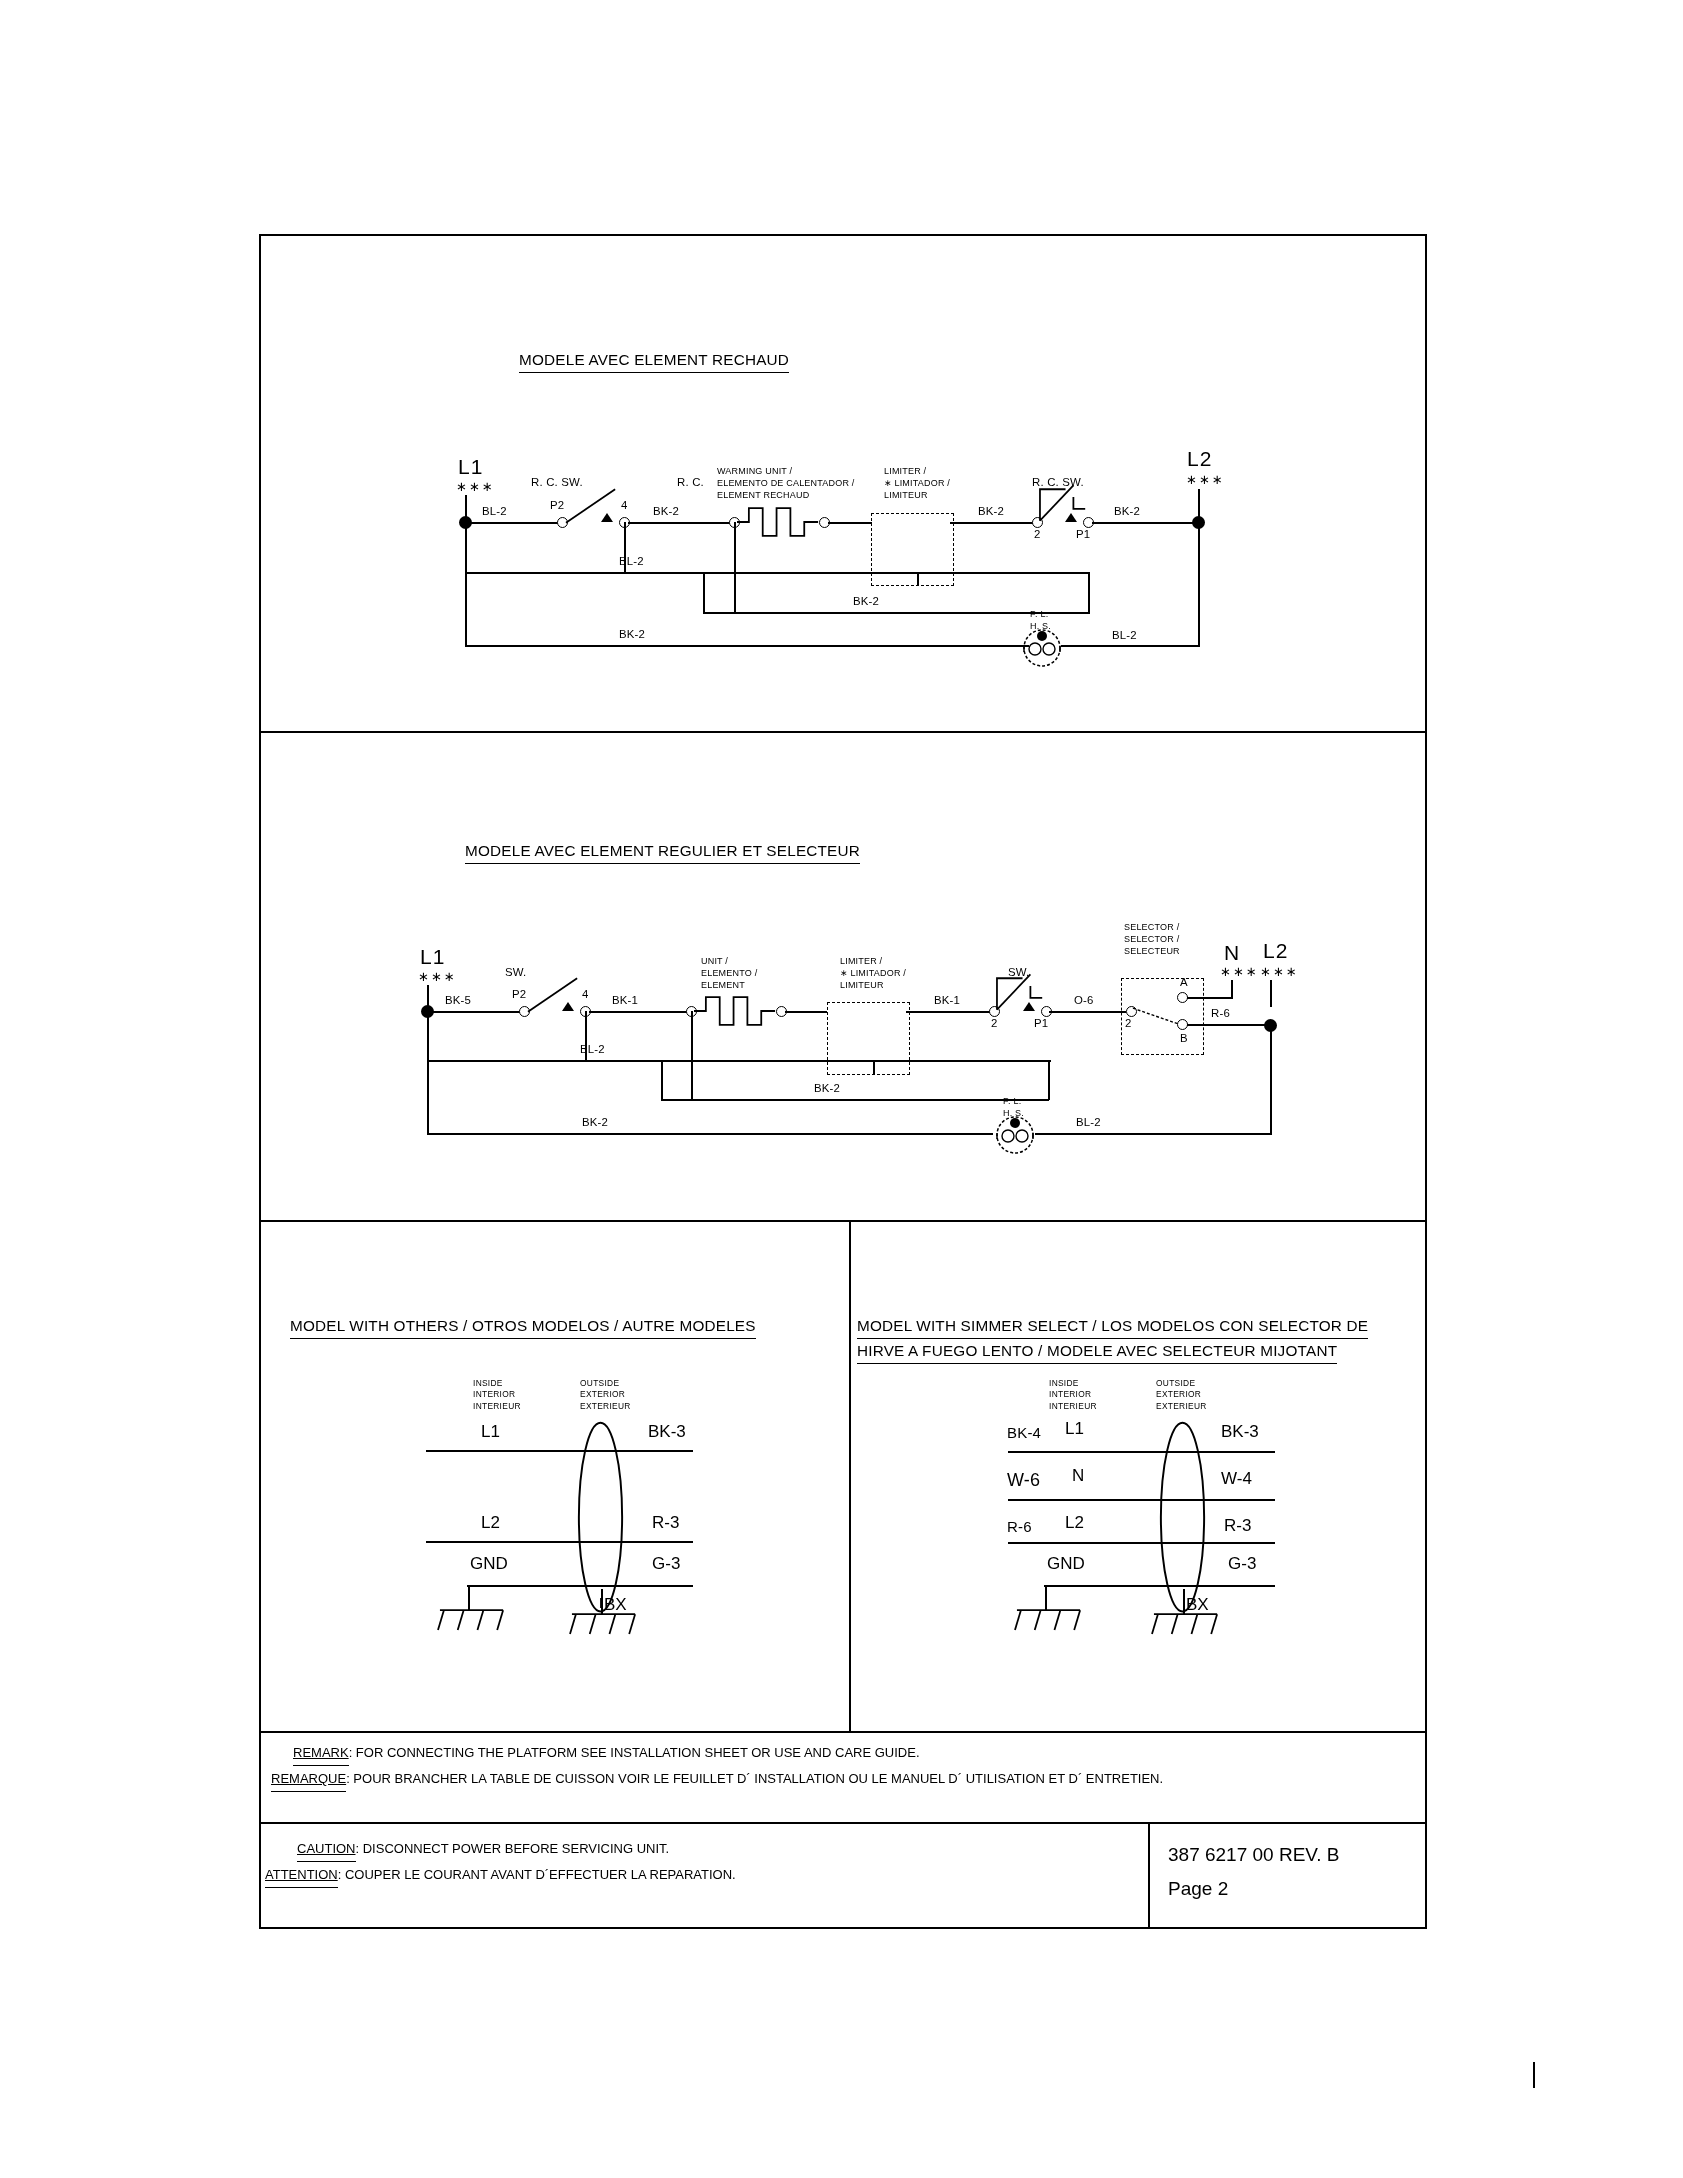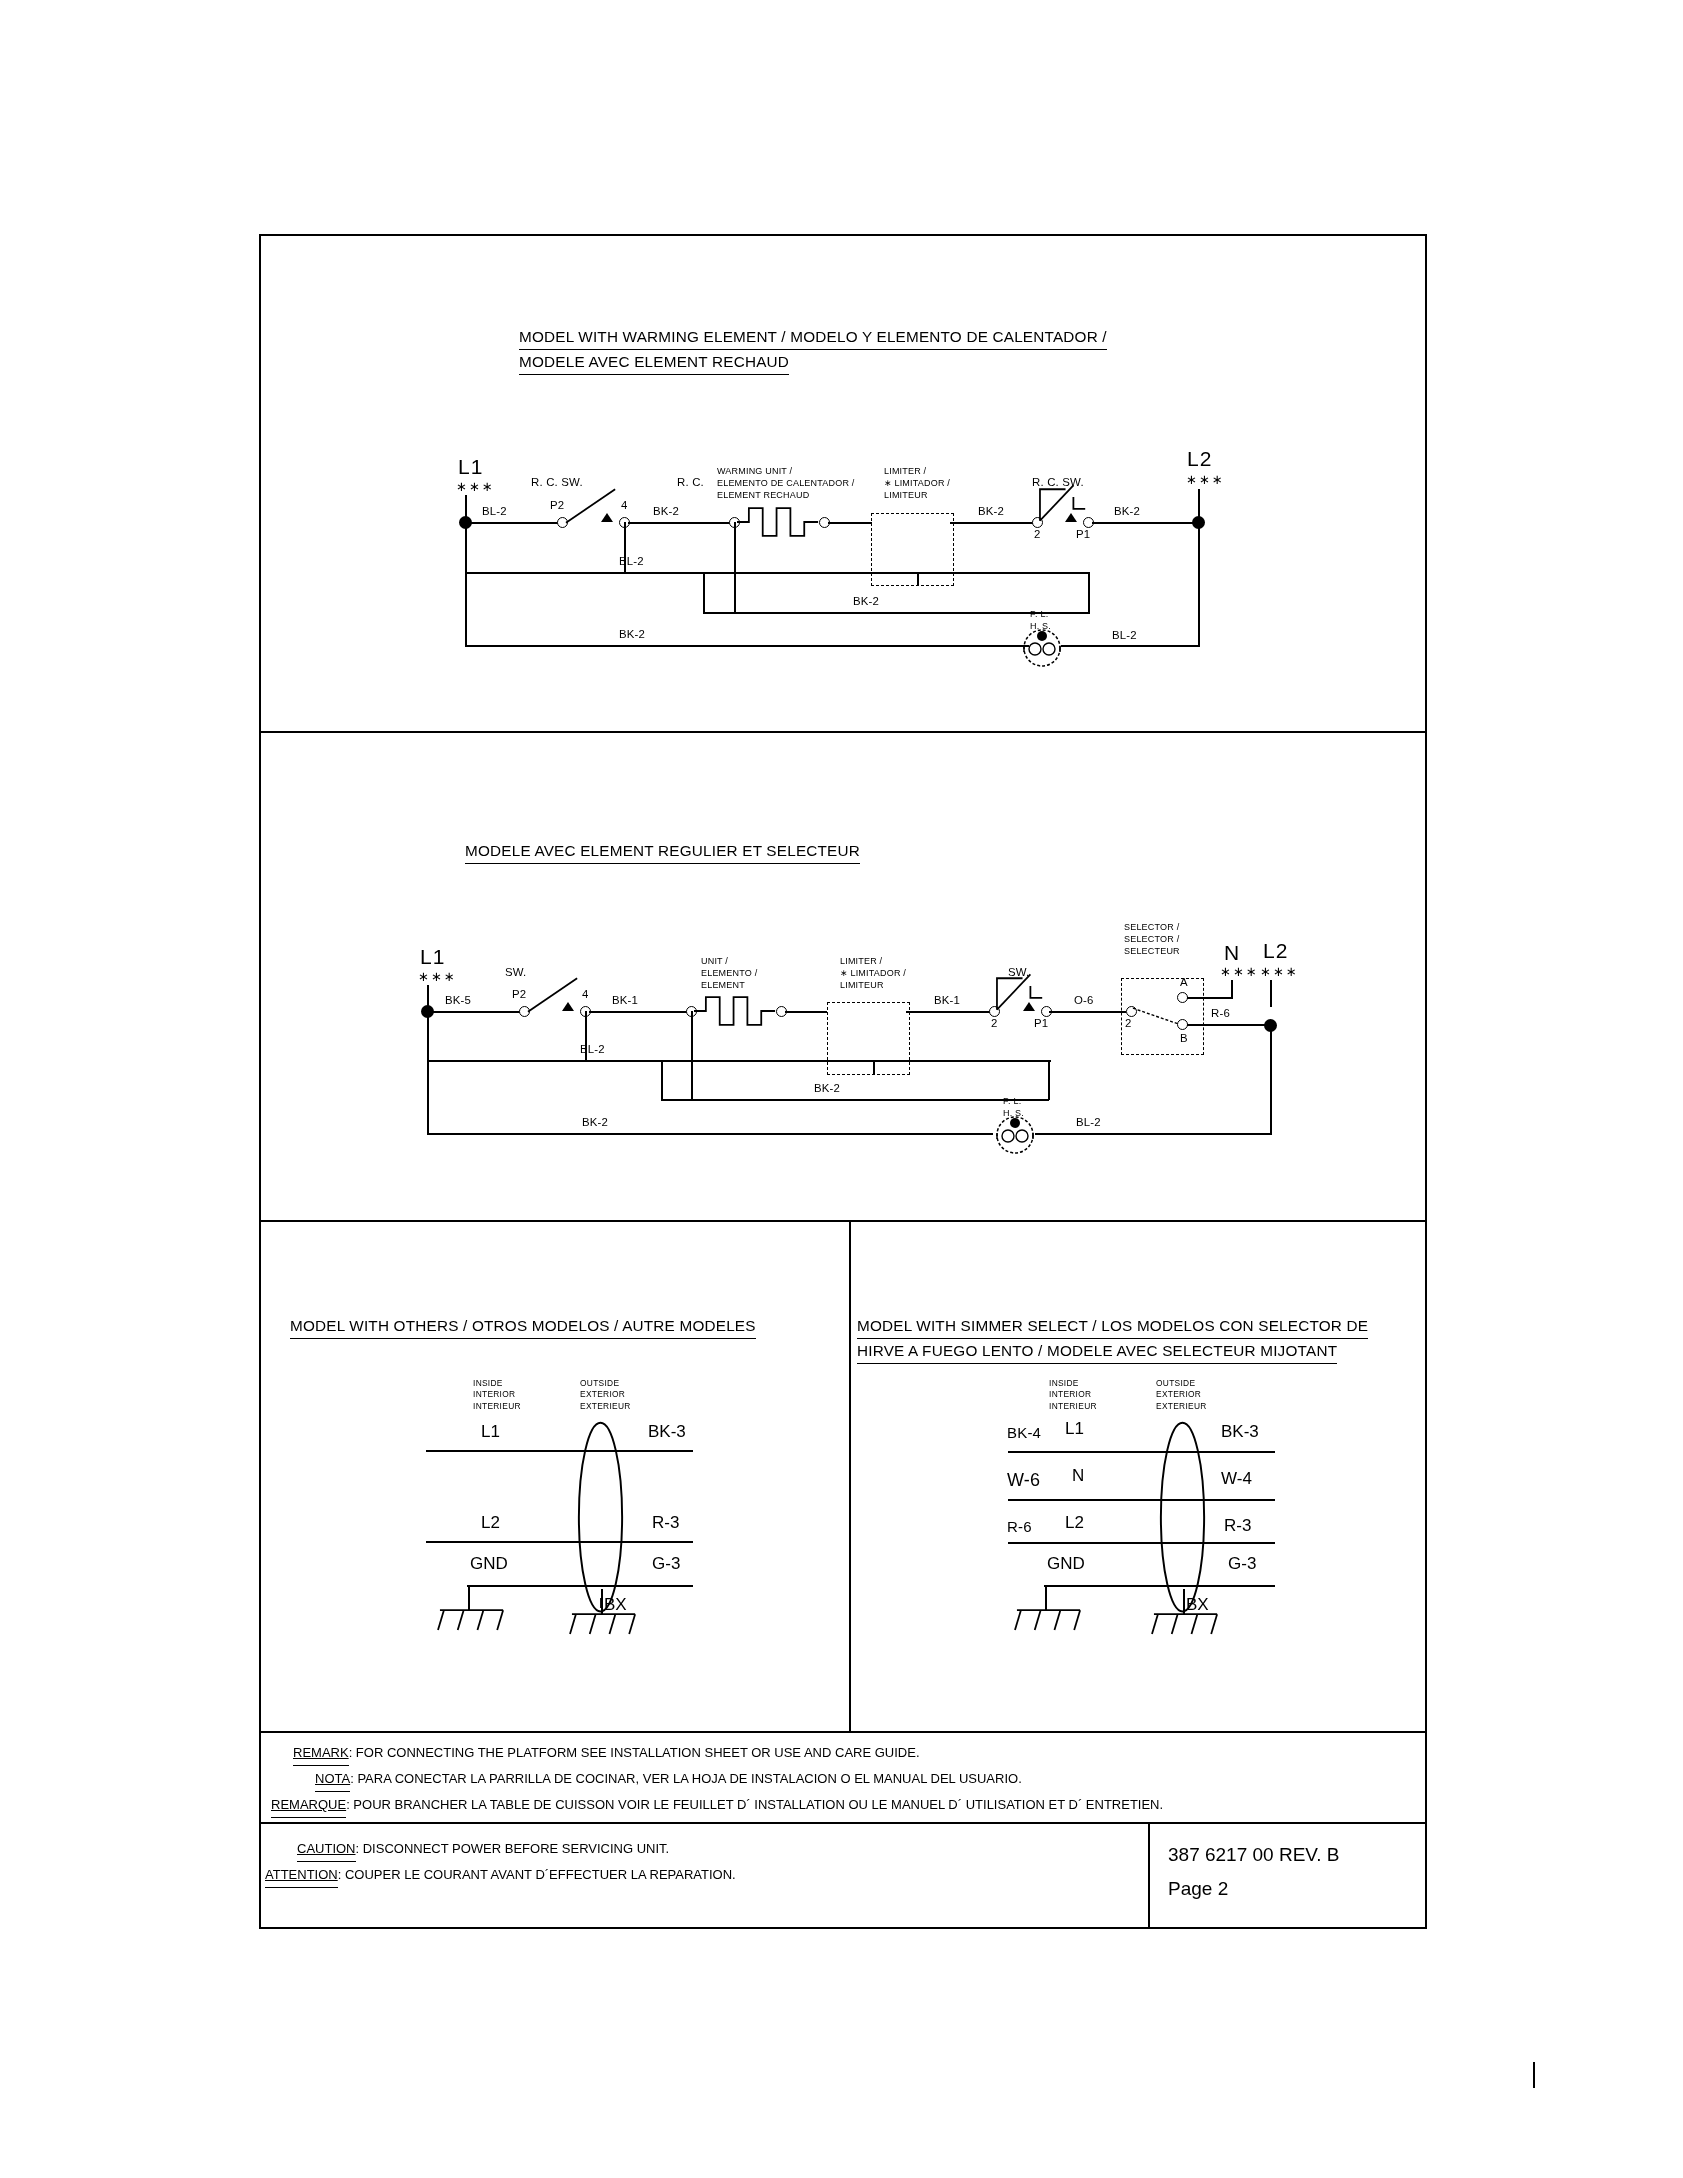--- a/index.html
+++ b/index.html
@@ -136,21 +136,21 @@
   <div class="hline" style="left:259px; top:1731px; width:1168px;"></div>
   <div class="hline" style="left:259px; top:1822px; width:1168px;"></div>
 
   <div class="vline" style="left:849px; top:1220px; height:511px;"></div>
 
   <div class="vline" style="left:1148px; top:1822px; height:107px;"></div>
 
   <div class="margin-tick" style="left:1533px; top:2062px; height:26px;"></div>
 
   <div class="sec-title" style="left:519px; top:325px;">
-    <span>MODEL WITH WARMING ELEMENT  /  MODELO Y ELEMENTO DE CALENTADOR /</span><br>
+    <br>
     <span>MODELE AVEC ELEMENT RECHAUD</span>
   </div>
 
   <div class="lbl big" style="left:458px; top:455px;">L1</div>
   <div class="lbl star" style="left:456px; top:479px;">∗∗∗</div>
   <div class="wire v" style="left:465px; top:495px; height:25px;"></div>
   <div class="bignode" style="left:459px; top:516px;"></div>
 
   <div class="wire h" style="left:465px; top:522px; width:95px;"></div>
   <div class="lbl" style="left:482px; top:505px;">BL-2</div>
@@ -457,23 +457,20 @@
     <line x1="8" y1="4" x2="2" y2="24" stroke="#000" stroke-width="1.8"></line>
     <line x1="28" y1="4" x2="22" y2="24" stroke="#000" stroke-width="1.8"></line>
     <line x1="48" y1="4" x2="42" y2="24" stroke="#000" stroke-width="1.8"></line>
     <line x1="68" y1="4" x2="62" y2="24" stroke="#000" stroke-width="1.8"></line>
   </svg>
 
   <div class="note-block" style="left:293px; top:1740px;">
     <div>
       <span class="kw">REMARK</span><span>: FOR CONNECTING THE PLATFORM SEE INSTALLATION SHEET OR USE AND CARE GUIDE.</span>
     </div>
-    <div style="margin-left:22px;">
-      <span class="kw">NOTA</span><span>: PARA CONECTAR LA PARRILLA DE COCINAR, VER LA HOJA DE INSTALACION O EL MANUAL DEL USUARIO.</span>
-    </div>
     <div style="margin-left:-22px;">
       <span class="kw">REMARQUE</span><span>: POUR BRANCHER LA TABLE DE CUISSON VOIR LE FEUILLET D´ INSTALLATION OU LE MANUEL D´ UTILISATION ET D´ ENTRETIEN.</span>
     </div>
   </div>
 
   <div class="note-block" style="left:297px; top:1836px;">
     <div>
       <span class="kw">CAUTION</span><span>: DISCONNECT POWER BEFORE SERVICING UNIT.</span>
     </div>
     <div style="margin-left:-32px;">

